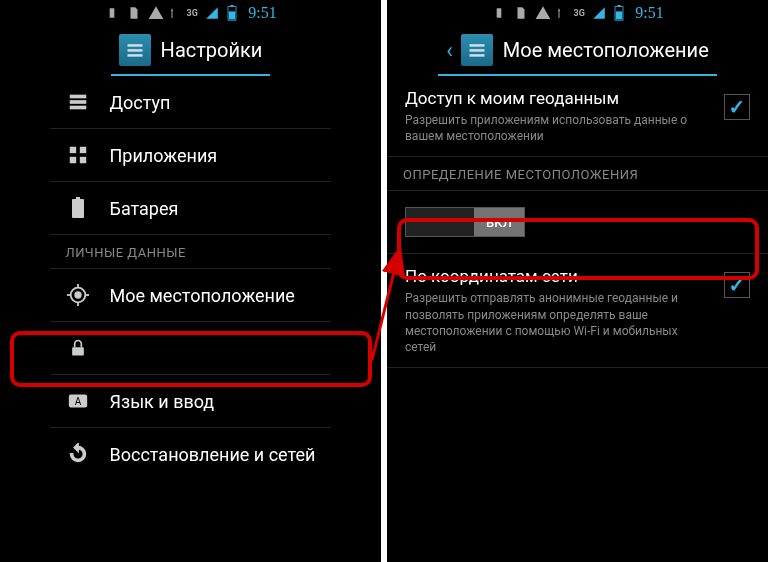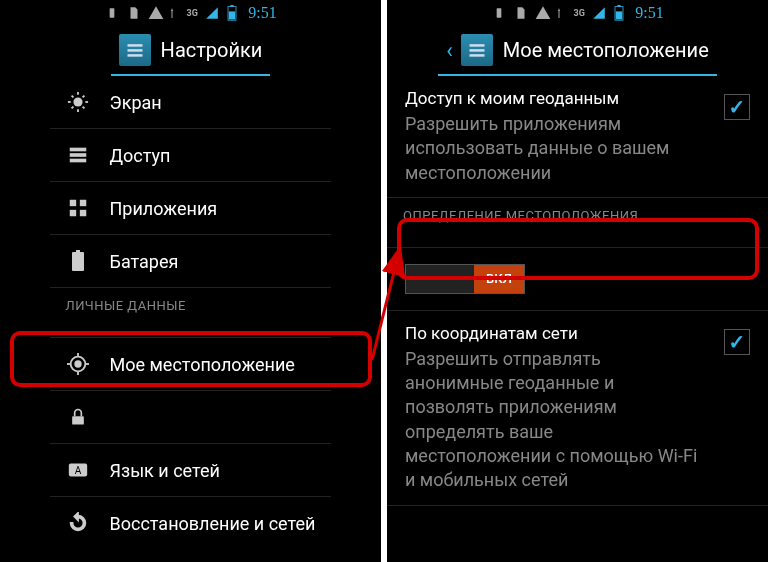--- a/index.html
+++ b/index.html
@@ -59,36 +59,36 @@
   border-bottom: 1px solid #222;
   gap: 20px;
 }
 .item-icon {
   width: 24px; height: 24px;
   display: flex; align-items: center; justify-content: center;
   flex-shrink: 0;
 }
 .item-label { font-size: 18px; }
 .section-header {
-  padding: 10px 16px 24px;
+  padding: 10px 16px 8px;
   font-size: 13px;
   letter-spacing: 0.5px;
   color: #888;
   border-bottom: 1px solid #222;
 }
 .detail-item {
   padding: 12px 18px 12px 18px;
   border-bottom: 1px solid #222;
   display: flex;
   align-items: flex-start;
   gap: 24px;
 }
 .detail-text { flex: 1; }
 .detail-title { font-size: 17px; margin-bottom: 4px; }
-.detail-desc { font-size: 18px; color: #888; line-height: 1.35; }
+.detail-desc { font-size: 12px; color: #888; line-height: 1.35; }
 .checkbox {
   width: 26px; height: 26px;
   border: 1px solid #555;
   display: flex; align-items: center; justify-content: center;
   margin-top: 6px;
   flex-shrink: 0;
 }
 .check { color: #33b5e5; font-size: 20px; font-weight: bold; }
 .toggle-row {
   display: flex;
@@ -101,21 +101,21 @@
 .toggle {
   display: flex;
   border: 1px solid #555;
   height: 30px;
   width: 120px;
   font-size: 13px;
 }
 .toggle-off { flex: 1; background: #222; }
 .toggle-on {
   flex: 0 0 50px;
-  background: #c2410c;
+  background: #737373;
   display: flex; align-items: center; justify-content: center;
   font-weight: 500;
 }
 .highlight-box {
   position: absolute;
   border: 4px solid #d40000;
   border-radius: 10px;
   pointer-events: none;
 }
 .arrow-svg {
@@ -177,38 +177,20 @@
           <rect x="3" y="17" width="18" height="3"></rect>
         </svg>
     </div>
     <div class="header-title">Настройки</div>
   </div>
 
   <div class="list">
     <div class="item">
       <span class="item-icon">
           <svg width="22" height="22" viewBox="0 0 24 24" fill="#ccc">
-            <circle cx="12" cy="12" r="5"></circle>
-            <g stroke="#ccc" stroke-width="2">
-              <line x1="12" y1="1" x2="12" y2="4"></line>
-              <line x1="12" y1="20" x2="12" y2="23"></line>
-              <line x1="4" y1="12" x2="1" y2="12"></line>
-              <line x1="23" y1="12" x2="20" y2="12"></line>
-              <line x1="5" y1="5" x2="7" y2="7"></line>
-              <line x1="17" y1="17" x2="19" y2="19"></line>
-              <line x1="5" y1="19" x2="7" y2="17"></line>
-              <line x1="17" y1="7" x2="19" y2="5"></line>
-            </g>
-          </svg>
-        </span>
-      <span class="item-label">Экран</span>
-    </div>
-    <div class="item">
-      <span class="item-icon">
-          <svg width="22" height="22" viewBox="0 0 24 24" fill="#ccc">
             <rect x="3" y="4" width="18" height="4"></rect>
             <rect x="3" y="10" width="18" height="4"></rect>
             <rect x="3" y="16" width="18" height="4"></rect>
           </svg>
         </span>
       <span class="item-label">Доступ</span>
     </div>
     <div class="item">
       <span class="item-icon">
           <svg width="22" height="22" viewBox="0 0 24 24" fill="#ccc">
@@ -253,21 +235,21 @@
           </svg>
         </span>
     </div>
     <div class="item">
       <span class="item-icon">
           <svg width="22" height="22" viewBox="0 0 24 24" fill="#ccc">
             <rect x="2" y="5" width="20" height="14" rx="2"></rect>
             <text x="12" y="16" font-size="11" text-anchor="middle" fill="#000">A</text>
           </svg>
         </span>
-      <span class="item-label">Язык и сетей</span>
+      <span class="item-label">Язык и ввод</span>
     </div>
     <div class="item" style="border-bottom:none">
       <span class="item-icon">
           <svg width="22" height="22" viewBox="0 0 24 24" fill="none" stroke="#ccc" stroke-width="2">
             <path d="M4 12a8 8 0 108-8V1L8 5l4 4V6a6 6 0 11-6 6z" fill="#ccc"></path>
           </svg>
         </span>
       <span class="item-label">Восстановление и сетей</span>
     </div>
   </div>

